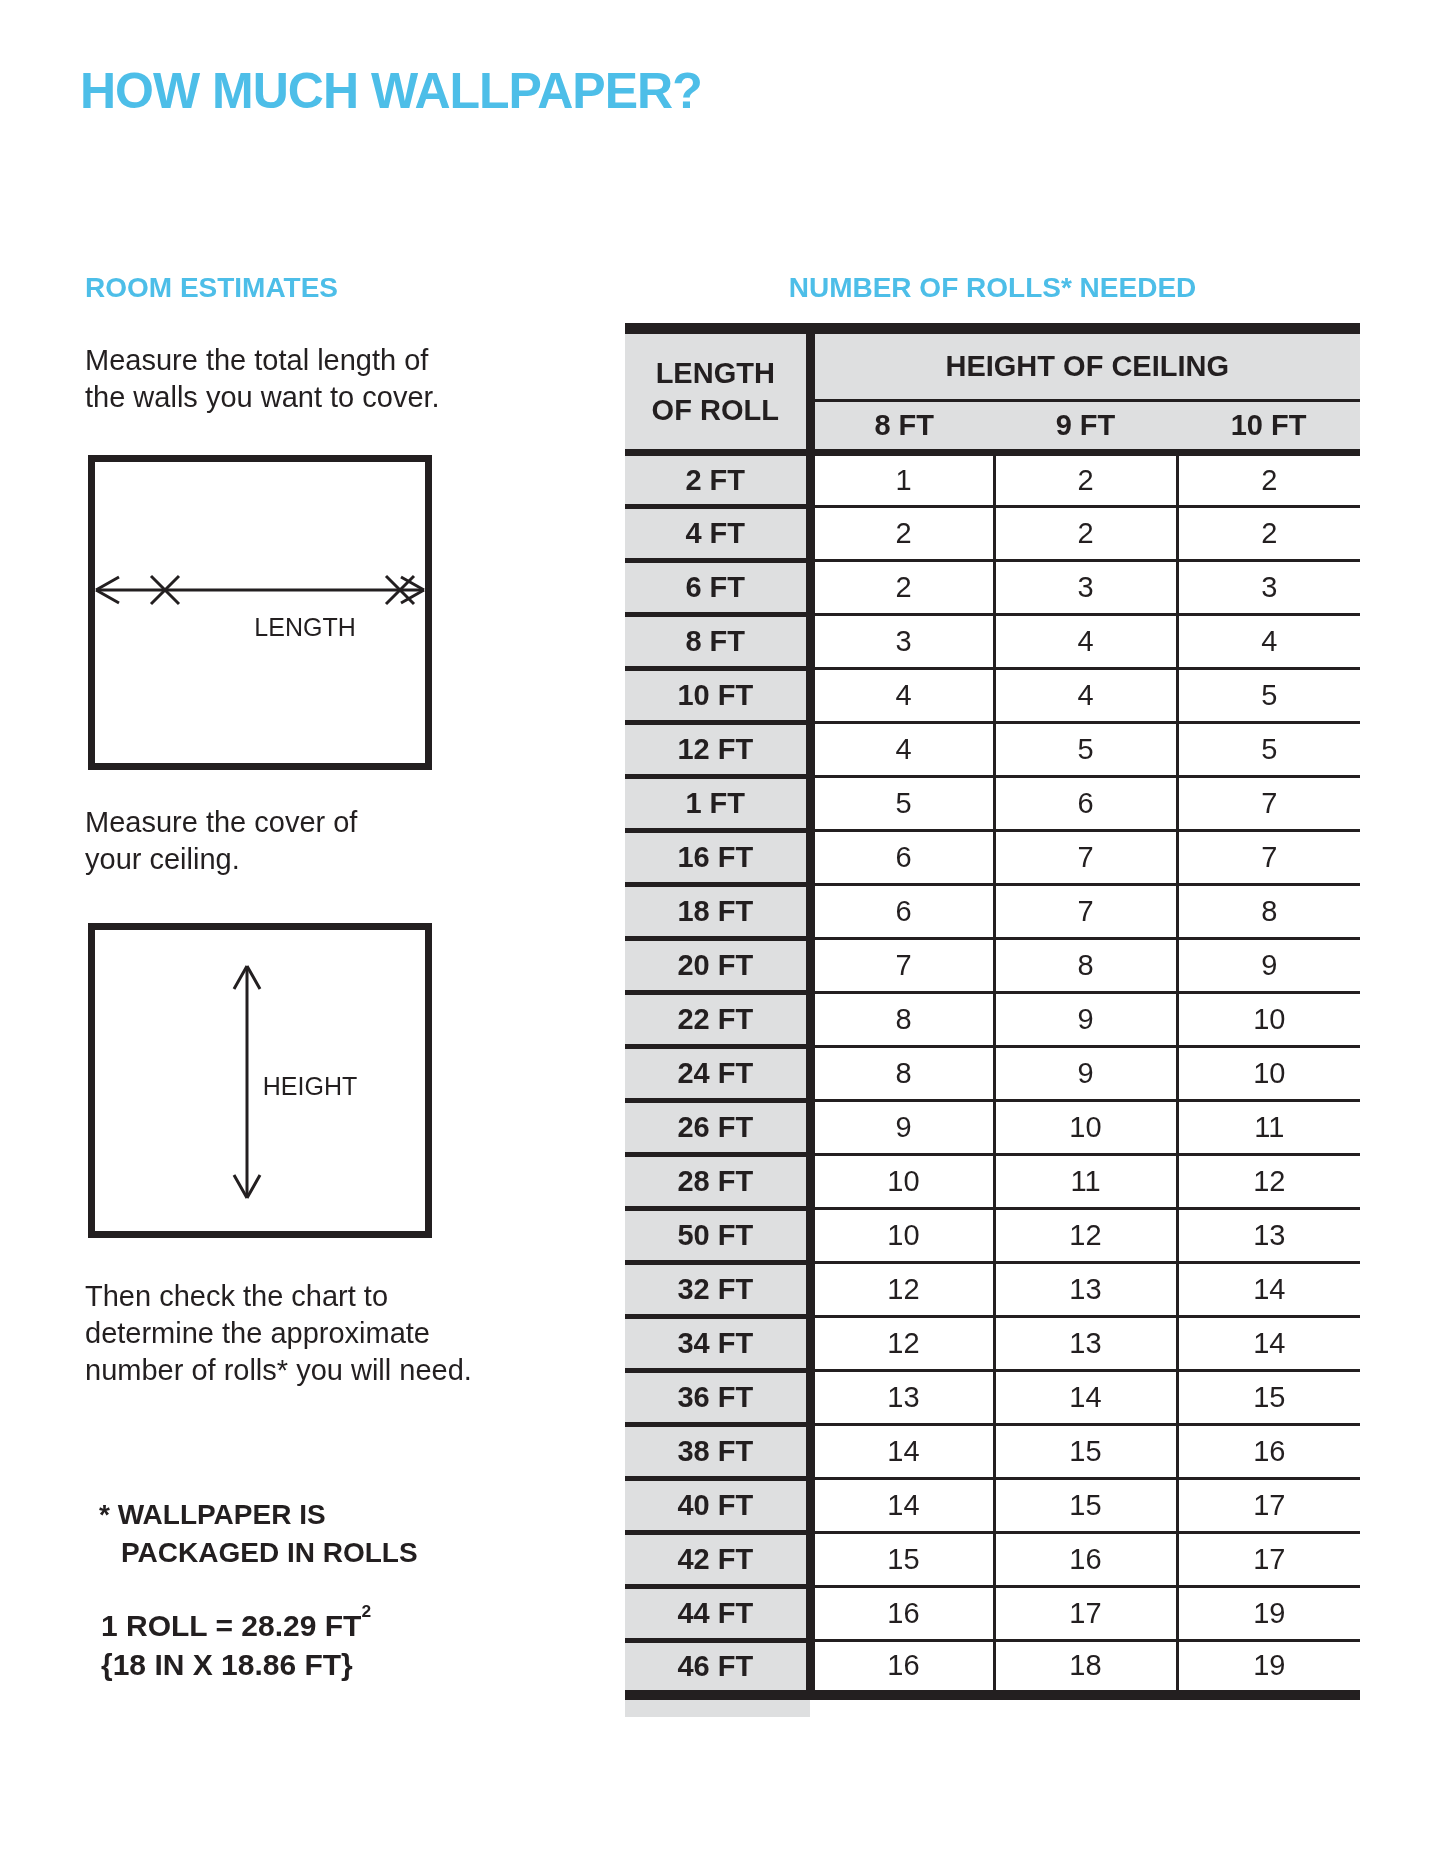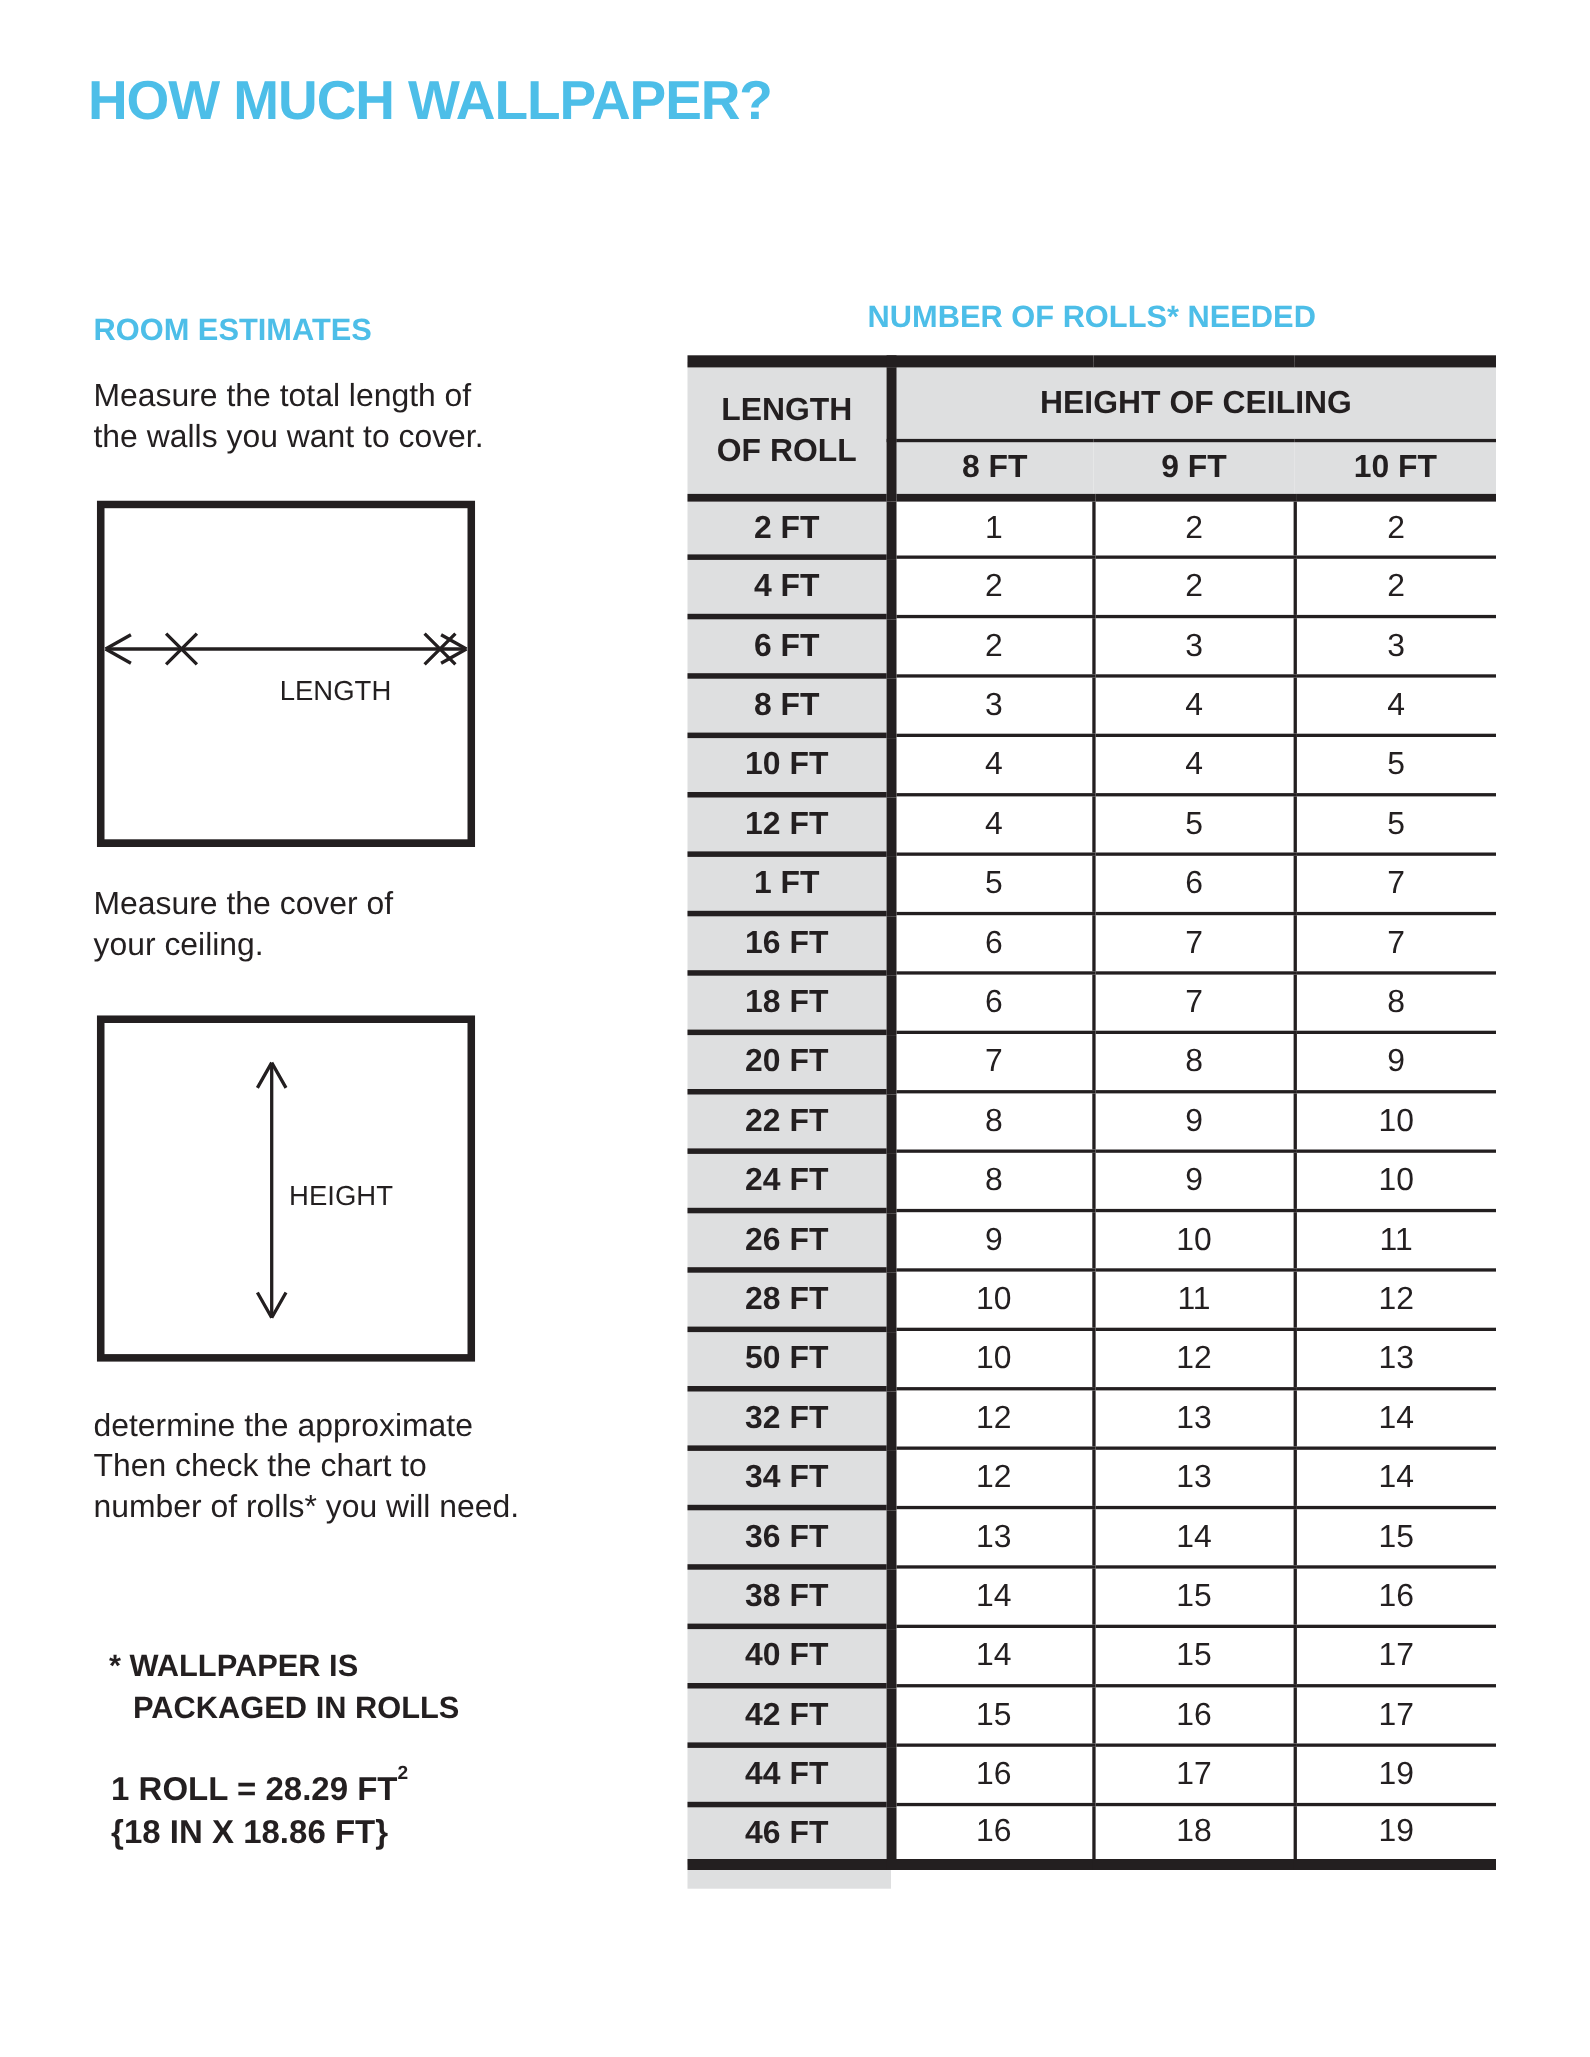--- a/index.html
+++ b/index.html
@@ -11,21 +11,21 @@
     width:1445px;height:1870px;background:#ffffff;position:relative;overflow:hidden;
     font-family:"Liberation Sans","DejaVu Sans",sans-serif;color:var(--ink);
   }
   .page-title{
     position:absolute;left:80px;top:62px;margin:0;
     font-size:50px;font-weight:bold;letter-spacing:-1px;color:var(--accent);white-space:nowrap;
   }
   .section-heading{
     position:absolute;margin:0;font-size:28px;font-weight:bold;color:var(--accent);white-space:nowrap;
   }
-  #room-estimates-heading{left:85px;top:284px;}
+  #room-estimates-heading{left:85px;top:272px;}
   #table-heading{left:625px;top:272px;width:735px;text-align:center;}
   .body-text{position:absolute;margin:0;font-size:29px;line-height:37px;}
   .body-text span{display:block;}
   #para-length{left:85px;top:342px;}
   #para-height{left:85px;top:804px;}
   #para-chart{left:85px;top:1278px;}
   .footnote{position:absolute;left:85px;top:1482px;margin:14px;font-size:28px;font-weight:bold;line-height:38px;}
   .footnote span{display:block;}
   .footnote .indent{padding-left:22px;}
   .roll-info{position:absolute;left:85px;top:1584px;margin:16px;font-size:30px;font-weight:bold;line-height:39px;}
@@ -120,22 +120,22 @@
     <line x1="159" y1="44" x2="159" y2="274"></line>
     <path d="M159,43 L146,66 M159,43 L172,66"></path>
     <path d="M159,275 L146,252 M159,275 L172,252"></path>
   </g>
   <text class="lbl-light" x="217" y="32" text-anchor="middle">CEILING</text>
   <text class="lbl-light" x="217" y="304" text-anchor="middle">FLOOR</text>
   <text class="lbl-dark" x="222" y="172" text-anchor="middle">HEIGHT</text>
 </svg>
 
 <p class="body-text" id="para-chart">
+  <span>Then check the chart to</span>
   <span>determine the approximate</span>
-  <span>Then check the chart to</span>
   <span>number of rolls* you will need.</span>
 </p>
 
 <p class="footnote">
   <span>* WALLPAPER IS</span>
   <span class="indent">PACKAGED IN ROLLS</span>
 </p>
 
 <p class="roll-info">
   <span class="line"><span>1 ROLL = 28.29 FT</span><sup>2</sup></span>

